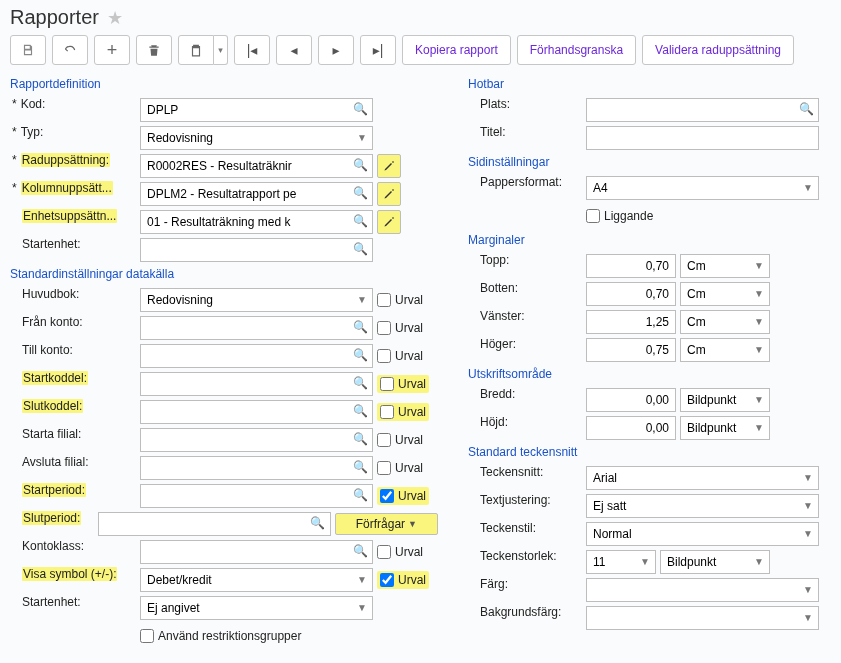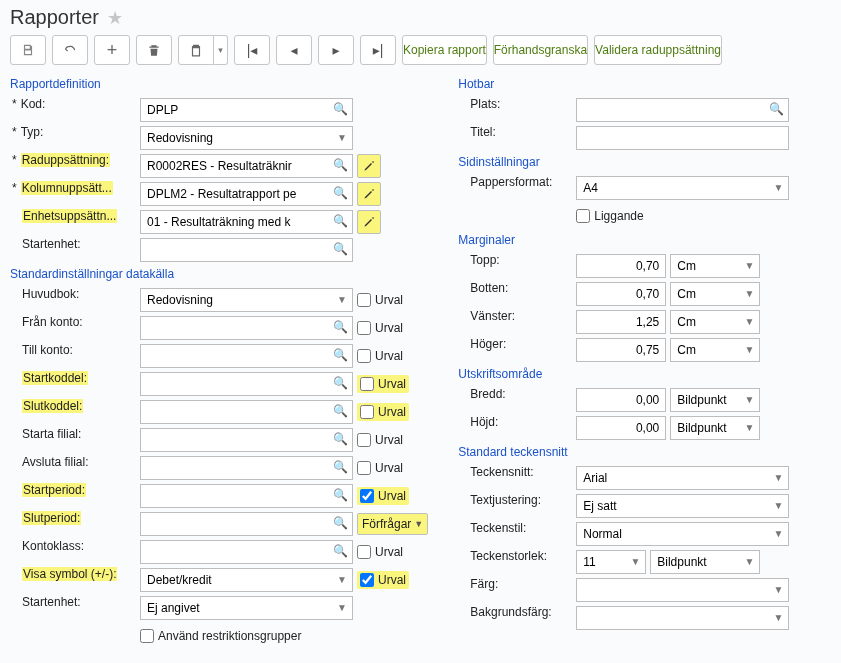--- a/index.html
+++ b/index.html
@@ -37,23 +37,23 @@
     border-radius: 3px;
     display: flex;
     align-items: center;
     justify-content: center;
     font-size: 14px;
     color: #555;
     cursor: pointer;
   }
   .tbtn.text {
     width: auto;
-    padding: 0 0;
+    padding: 0 12px;
     font-size: 12px;
-    color: #4d7c0f;
+    color: #6d28d9;
   }
   .tbtn svg { width: 14px; height: 14px; }
   .tbtn-wrap { display:flex; }
   .tbtn-caret {
     width: 14px;
     border-left: 0;
     border-top-left-radius:0;
     border-bottom-left-radius:0;
     font-size: 9px;
     color:#777;
@@ -147,30 +147,30 @@
     color: #222;
   }
   .urval input[type=checkbox] {
     width: 14px; height: 14px;
     margin:0;
   }
   .urval.hl { background: #faf57d; padding:2px 3px; border-radius:2px; }
   .num-input {
     text-align: right;
   }
-  .w200 { width: 213px; }
+  .w200 { width: 233px; }
   .w90 { width: 90px; }
   .w70 { width: 70px; }
   .col-right .label { width: 110px; padding-left: 12px; }
   .col-right .row { gap:8px; }
   .fff-select-dd {
     display:inline-flex;
     align-items:center;
     gap:3px;
-    padding:3px 4px;
+    padding:3px 20px;
     border:1px solid #bdbdbd;
     background:#fff;
     border-radius:2px;
     font-size:12px;
     color:#222;
     cursor:pointer;
   }
   .fff-select-dd.hl { background:#faf57d; }
   .fff-select-dd .dd-caret { font-size:9px; color:#555; }
 </style>

